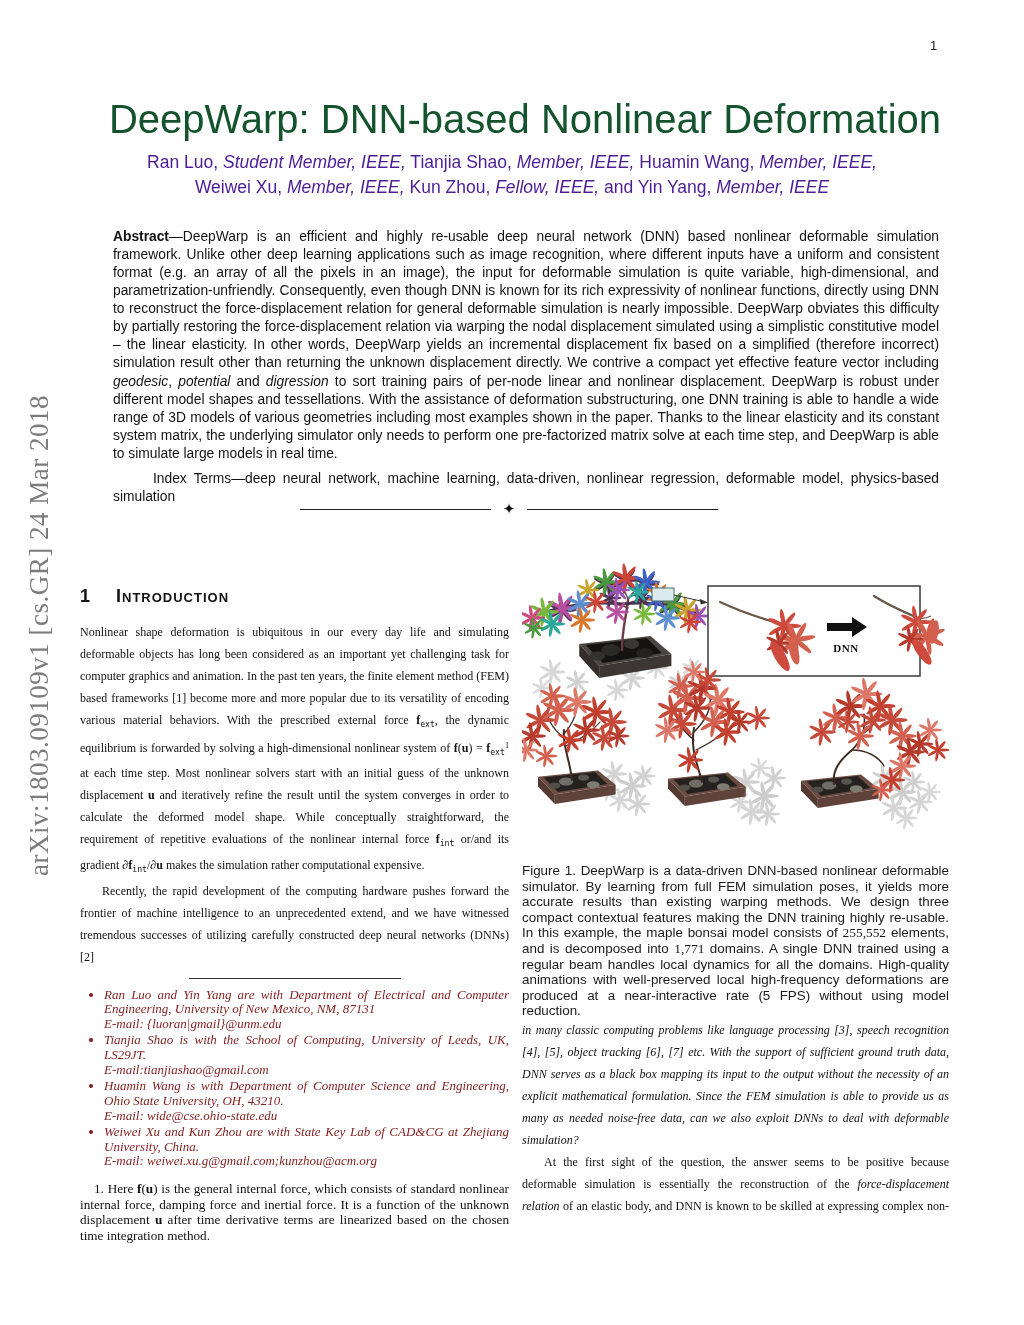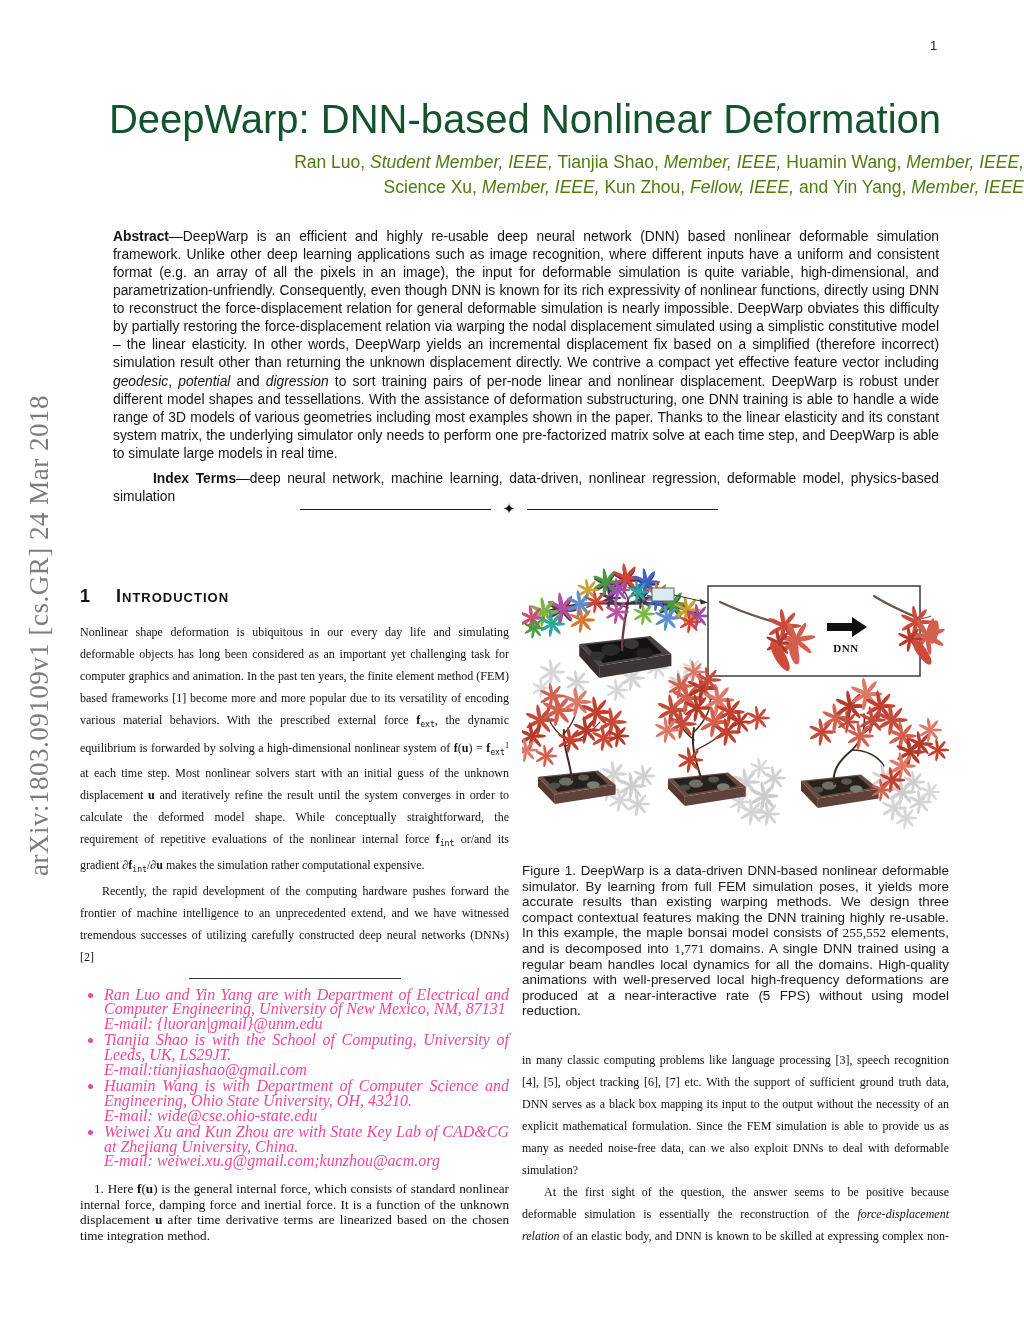--- a/index.html
+++ b/index.html
@@ -4,69 +4,69 @@
 <style>
   html,body{margin:0;padding:0;background:#e8e8e8;}
   .page{position:relative;width:1024px;height:1325px;background:#ffffff;margin:0 auto;overflow:hidden;
         font-family:"Liberation Serif",serif;color:#111;}
   .arxiv-banner{position:absolute;left:-266px;top:620px;width:610px;text-align:center;
         transform:rotate(-90deg);font-family:"Liberation Serif",serif;font-size:27px;color:#7c7c7c;
         letter-spacing:0.5px;white-space:nowrap;}
   .pagenum{position:absolute;top:38px;left:930px;font-family:"Liberation Sans",sans-serif;font-size:13px;color:#222;}
   .title{position:absolute;top:84px;left:0;width:100%;text-align:center;margin:13px;
         font-family:"Liberation Sans",sans-serif;font-weight:normal;font-size:40px;color:#14532d;}
-  .authors{position:absolute;top:150px;left:0;width:100%;text-align:right;
-        font-family:"Liberation Sans",sans-serif;font-size:17.5px;line-height:1.42;color:#4d7c0f;}
+  .authors{position:absolute;top:150px;left:0;width:100%;text-align:center;
+        font-family:"Liberation Sans",sans-serif;font-size:17.5px;line-height:1.42;color:#4c1d95;}
   .abstract{position:absolute;top:228px;left:113px;width:826px;margin:0;
         font-family:"Liberation Sans",sans-serif;font-size:13.8px;line-height:1.31;text-align:justify;color:#131313;}
   .indexterms{position:absolute;top:470px;left:113px;width:826px;margin:0;
         font-family:"Liberation Sans",sans-serif;font-size:13.8px;line-height:1.3;text-align:justify;color:#131313;}
   .divider{position:absolute;top:502px;left:300px;width:418px;display:flex;align-items:center;gap:12px;}
   .dline{flex:1;border-top:1.4px solid #1d1d1d;height:0;}
   .diamond{font-size:15px;color:#111;line-height:1;}
   .colL{position:absolute;left:80px;top:568px;width:429px;}
   .colR{position:absolute;left:522px;top:560px;width:427px;}
   .sechead{display:flex;gap:26px;align-items:baseline;margin:4px 0 14px 0;
         font-family:"Liberation Sans",sans-serif;font-weight:bold;font-size:18px;color:#111;}
   .sectitle{font-variant-caps:small-caps;letter-spacing:1px;margin-top:14px;}
   .body{margin:0;font-size:12px;line-height:22px;text-align:justify;color:#101010;}
   .indent{text-indent:22px;}
   .cont{text-align-last:justify;}
   .footrule{width:212px;border-top:1.4px solid #333;margin:10px auto 9px auto;height:0;}
-  .affil{margin:0;padding-left:24px;font-style:italic;font-size:16px;line-height:14.9px;
-        text-align:justify;color:#ec4899;}
+  .affil{margin:0;padding-left:24px;font-style:italic;font-size:13px;line-height:14.9px;
+        text-align:justify;color:#7f1d1d;}
   .affil li{margin-bottom:1px;}
   .footnote{margin:12px 0 0 0;font-size:13.2px;line-height:15.4px;text-align:justify;text-indent:14px;color:#101010;}
   figure{margin:0;}
   figure svg{display:block;}
   figcaption{margin-top:18px;font-family:"Liberation Sans",sans-serif;font-size:13.4px;line-height:15.6px;
         text-align:justify;color:#1a1a1a;}
-  .colR .body:first-of-type{margin-top:30px;}
+  .colR .body:first-of-type{font-style:italic;}
   .mono{font-family:"DejaVu Sans Mono",monospace;}
   .sub{font-size:0.68em;vertical-align:-0.32em;}
   .sup{font-size:0.68em;vertical-align:0.5em;}
   .serifnum{font-family:"Liberation Serif",serif;}
 </style>
 </head>
 <body>
 
 <div class="page">
 
   <div class="arxiv-banner">arXiv:1803.09109v1  [cs.GR]  24 Mar 2018</div>
   <div class="pagenum">1</div>
 
   <h1 class="title">DeepWarp: DNN-based Nonlinear Deformation</h1>
 
   <div class="authors">
     <div><span>Ran Luo, </span><span style="font-style: italic;">Student Member, IEEE,</span><span> Tianjia Shao, </span><span style="font-style: italic;">Member, IEEE,</span><span> Huamin Wang, </span><span style="font-style: italic;">Member, IEEE,</span></div>
-    <div><span>Science Xu, </span><span style="font-style: italic;">Member, IEEE,</span><span> Kun Zhou, </span><span style="font-style: italic;">Fellow, IEEE,</span><span> and Yin Yang, </span><span style="font-style: italic; margin-top: 28px;">Member, IEEE</span></div>
+    <div><span>Weiwei Xu, </span><span style="font-style: italic;">Member, IEEE,</span><span> Kun Zhou, </span><span style="font-style: italic;">Fellow, IEEE,</span><span> and Yin Yang, </span><span style="font-style: italic; margin-top: 28px;">Member, IEEE</span></div>
   </div>
 
   <p class="abstract"><span style="font-weight: bold;">Abstract</span><span>—DeepWarp is an efficient and highly re-usable deep neural network (DNN) based nonlinear deformable simulation framework. Unlike other deep learning applications such as image recognition, where different inputs have a uniform and consistent format (e.g. an array of all the pixels in an image), the input for deformable simulation is quite variable, high-dimensional, and parametrization-unfriendly. Consequently, even though DNN is known for its rich expressivity of nonlinear functions, directly using DNN to reconstruct the force-displacement relation for general deformable simulation is nearly impossible. DeepWarp obviates this difficulty by partially restoring the force-displacement relation via warping the nodal displacement simulated using a simplistic constitutive model – the linear elasticity. In other words, DeepWarp yields an incremental displacement fix based on a simplified (therefore incorrect) simulation result other than returning the unknown displacement directly. We contrive a compact yet effective feature vector including </span><span style="font-style: italic;">geodesic</span><span>, </span><span style="font-style: italic;">potential</span><span> and </span><span style="font-style: italic;">digression</span><span> to sort training pairs of per-node linear and nonlinear displacement. DeepWarp is robust under different model shapes and tessellations. With the assistance of deformation substructuring, one DNN training is able to handle a wide range of 3D models of various geometries including most examples shown in the paper. Thanks to the linear elasticity and its constant system matrix, the underlying simulator only needs to perform one pre-factorized matrix solve at each time step, and DeepWarp is able to simulate large models in real time.</span></p>
-  <p class="indexterms"><span style="font-weight: bold; padding-left: 40px;">Index Terms</span><span>—deep neural network, machine learning, data-driven, nonlinear regression, deformable model, physics-based simulation</span></p>
+  <p class="indexterms"><span style="font-weight: normal; padding-left: 40px;">Index Terms</span><span>—deep neural network, machine learning, data-driven, nonlinear regression, deformable model, physics-based simulation</span></p>
 
   <div class="divider">
     <span class="dline"></span>
     <span class="diamond">✦</span>
     <span class="dline"></span>
   </div>
 
   <div class="colL">
     <h2 class="sechead">
       <span class="secnum">1</span>

